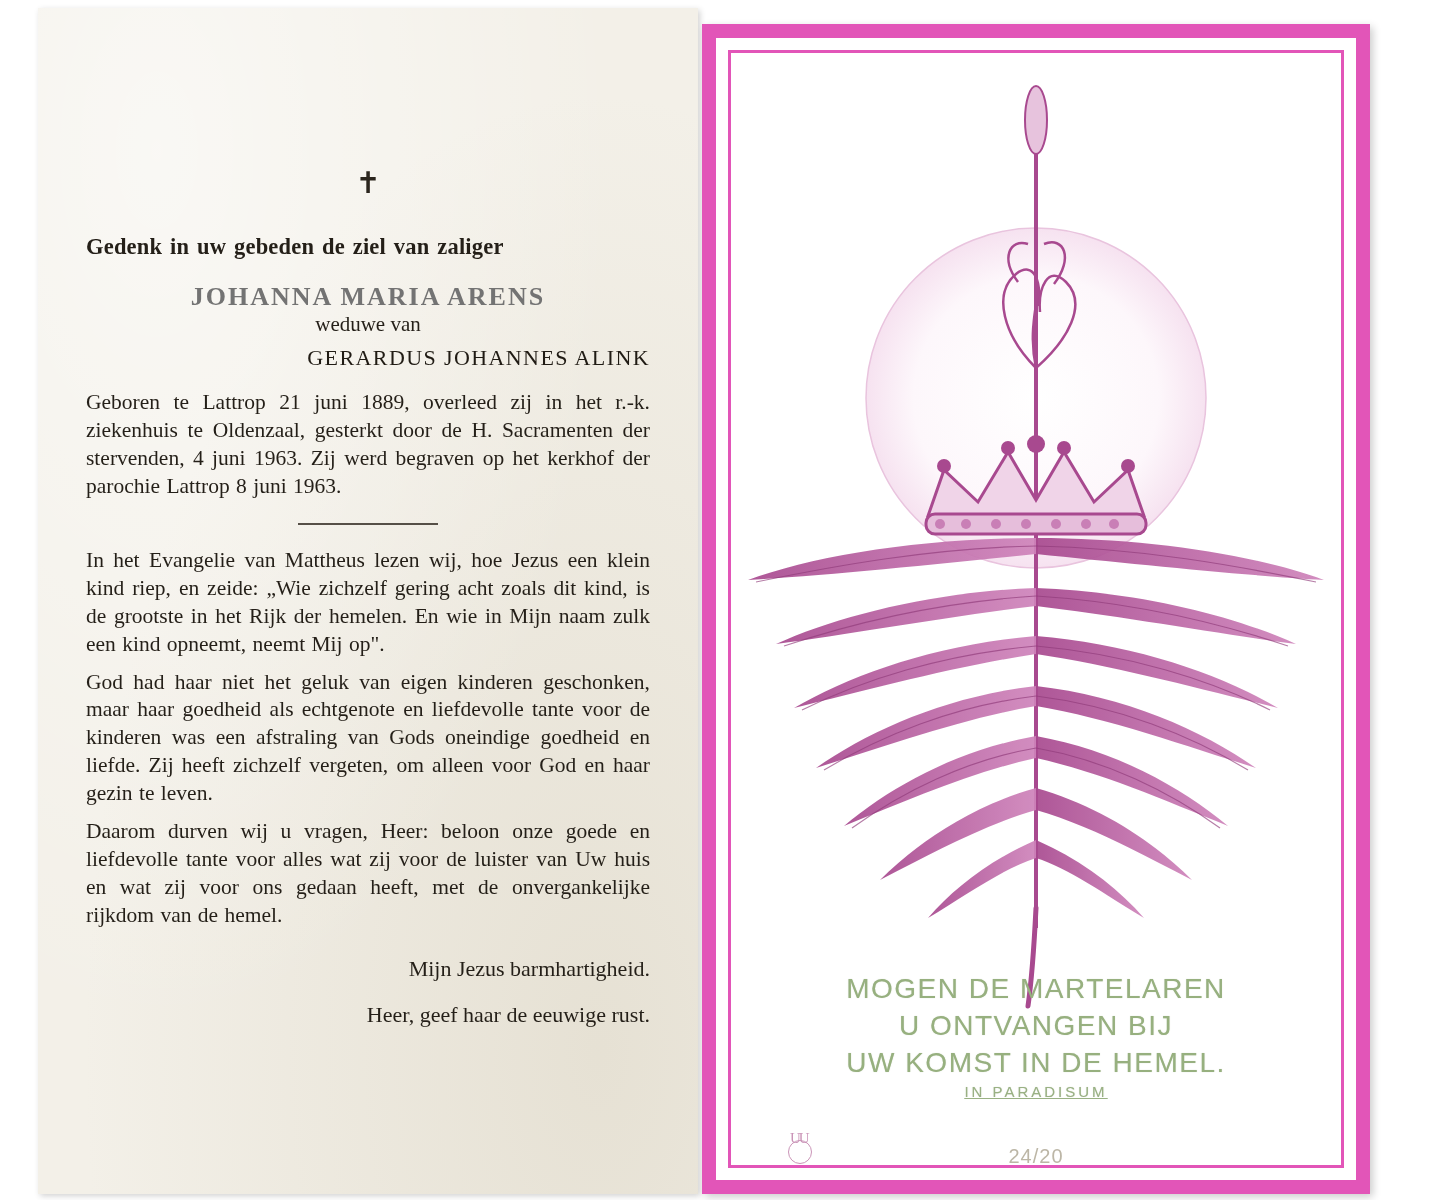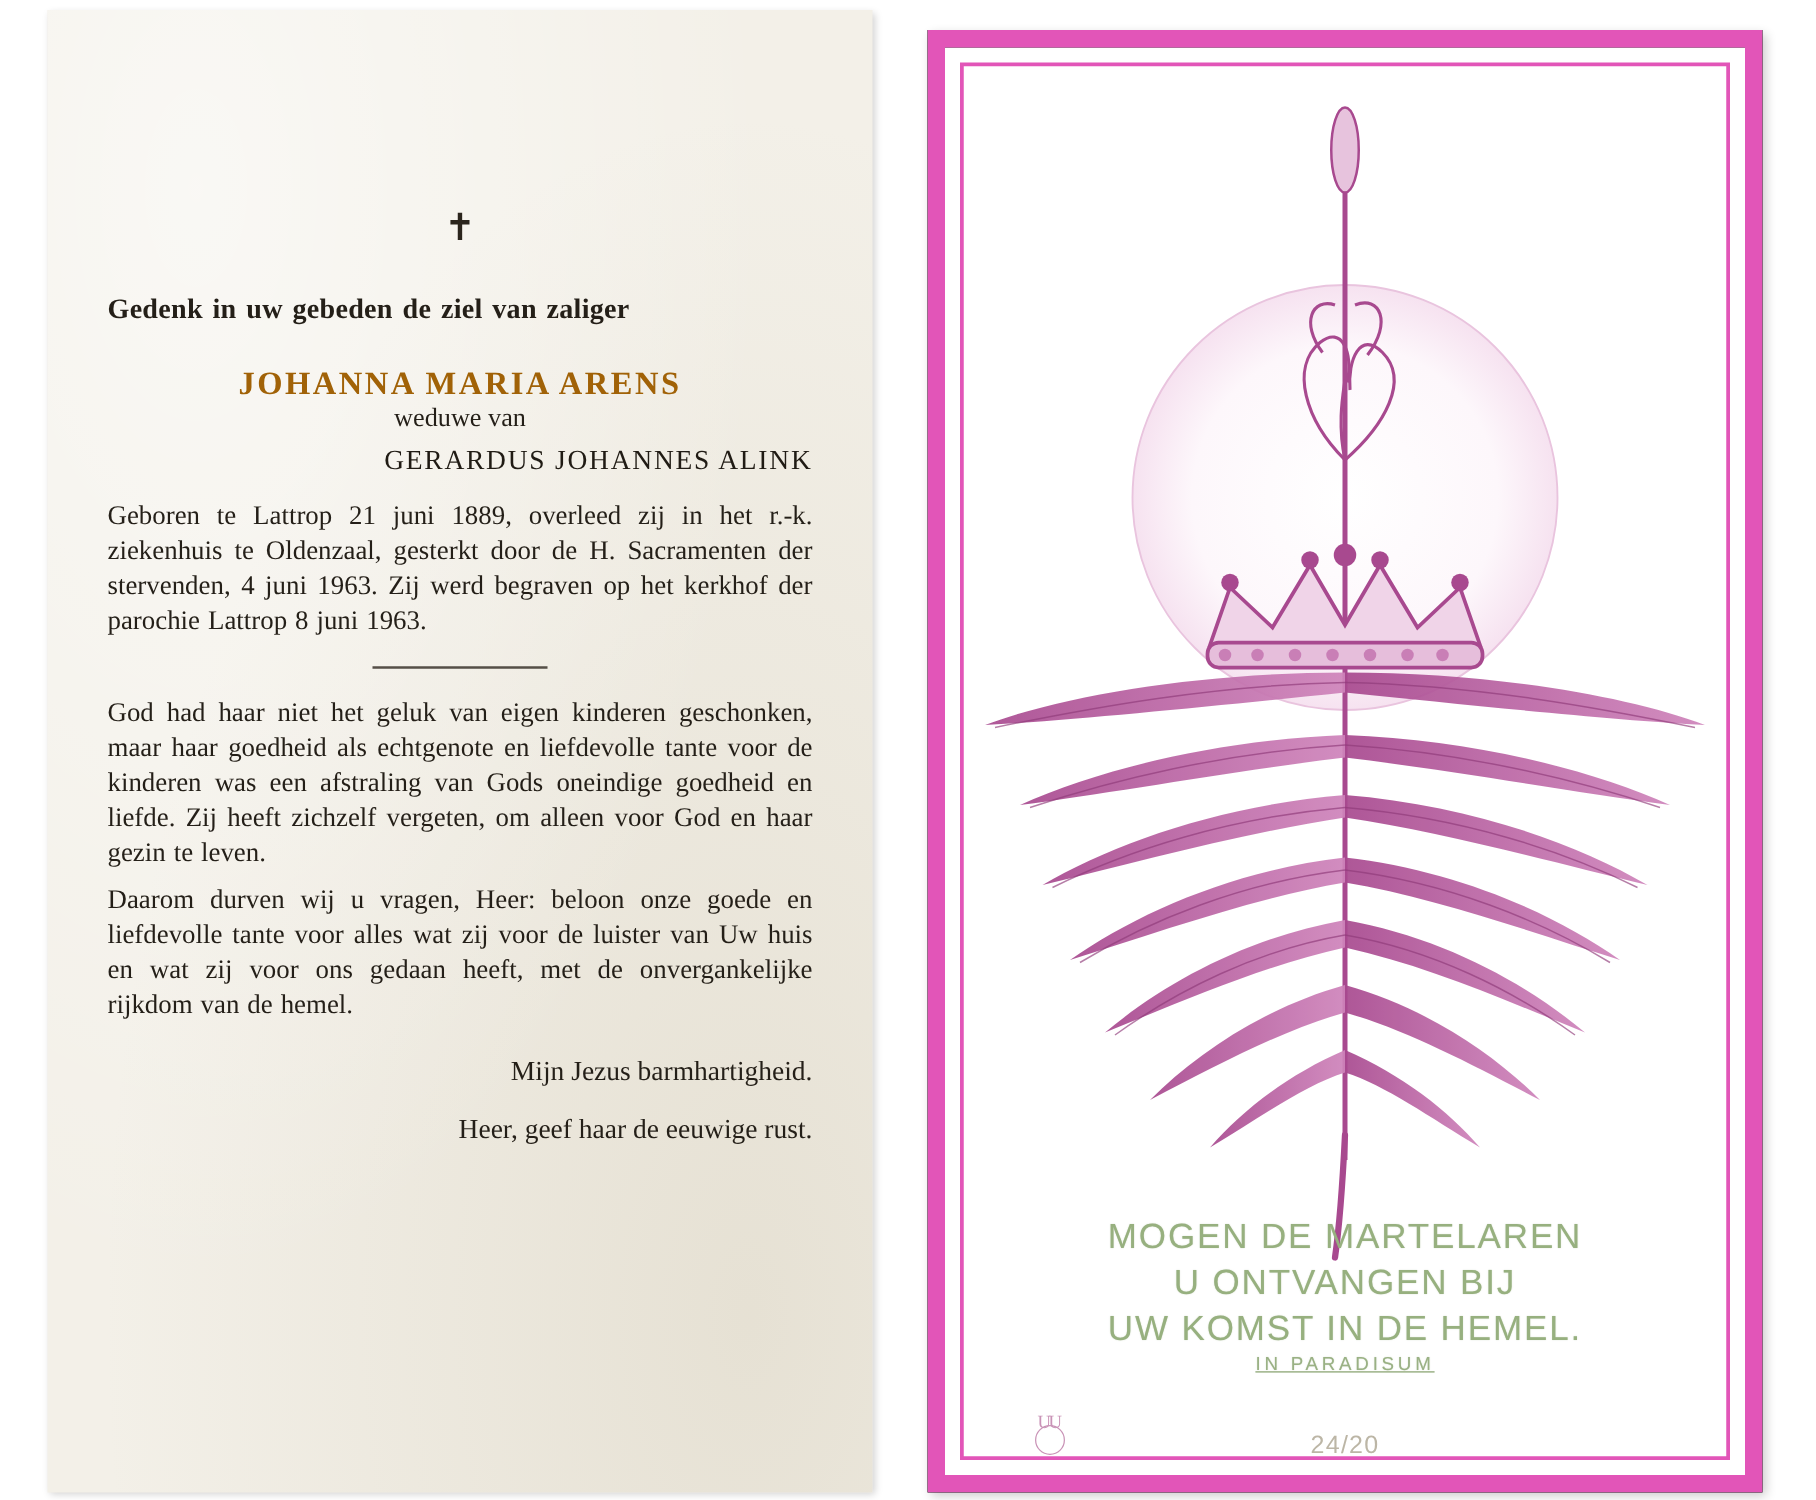--- a/index.html
+++ b/index.html
@@ -55,22 +55,22 @@
     letter-spacing: 0.2px;
     margin-top: 36px;
     color: #241f18;
     word-spacing: 2px;
   }
   .name-main {
     text-align: center;
     font-size: 26px;
     font-weight: bold;
     letter-spacing: 2.0px;
-    margin-top: 32px;
-    color: #a16207;
+    margin-top: 22px;
+    color: #737373;
     font-family: "Liberation Serif", serif;
   }
   .widow {
     text-align: center;
     font-size: 21px;
     color: #241f18;
   }
   .name-spouse {
     text-align: right;
     font-size: 22px;
@@ -107,25 +107,25 @@
     margin-top: 26px;
     color: #241f18;
   }
   .closing.second {
     margin-top: 20px;
   }
 
   
   .card-right {
     position: absolute;
-    left: 742px;
+    left: 702px;
     top: 24px;
     width: 668px;
     height: 1170px;
-    background: #000000;
+    background: #4c1d95;
     box-shadow: 3px 3px 8px rgba(0,0,0,0.20);
     overflow: hidden;
   }
   .frame-outer {
     position: absolute;
     inset: 0;
     border: 14px solid #e255b8;
     box-sizing: border-box;
   }
   .frame-gap {
@@ -216,20 +216,21 @@
     <div class="name-main">JOHANNA MARIA ARENS</div>
 
     <div class="widow">weduwe van</div>
 
     <div class="name-spouse">GERARDUS JOHANNES ALINK</div>
 
     <div class="bio">Geboren te Lattrop 21 juni 1889, overleed zij in het r.-k. ziekenhuis te Oldenzaal, gesterkt door de H. Sacramenten der stervenden, 4 juni 1963. Zij werd begraven op het kerkhof der parochie Lattrop 8 juni 1963.</div>
 
     <div class="rule"></div>
 
+    <div class="para">In het Evangelie van Mattheus lezen wij, hoe Jezus een klein kind riep, en zeide: „Wie zichzelf gering acht zoals dit kind, is de grootste in het Rijk der hemelen. En wie in Mijn naam zulk een kind opneemt, neemt Mij op".</div>
     <div class="para">God had haar niet het geluk van eigen kinderen geschonken, maar haar goedheid als echtgenote en liefdevolle tante voor de kinderen was een afstraling van Gods oneindige goedheid en liefde. Zij heeft zichzelf vergeten, om alleen voor God en haar gezin te leven.</div>
     <div class="para">Daarom durven wij u vragen, Heer: beloon onze goede en liefdevolle tante voor alles wat zij voor de luister van Uw huis en wat zij voor ons gedaan heeft, met de onvergankelijke rijkdom van de hemel.</div>
 
     <div class="closing">Mijn Jezus barmhartigheid.</div>
     <div class="closing second">Heer, geef haar de eeuwige rust.</div>
   </div>
 </div>
 
 <div class="card-right">
   <div class="frame-gap"></div>

